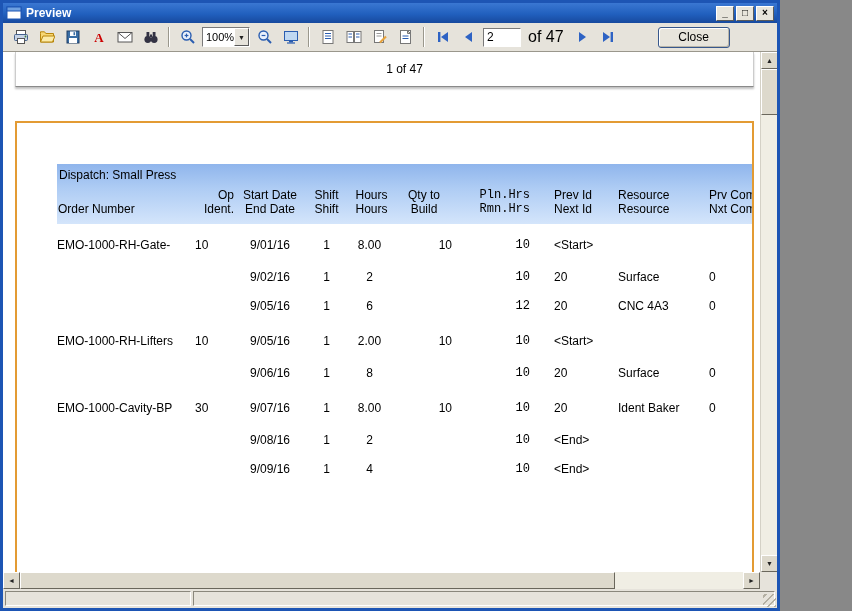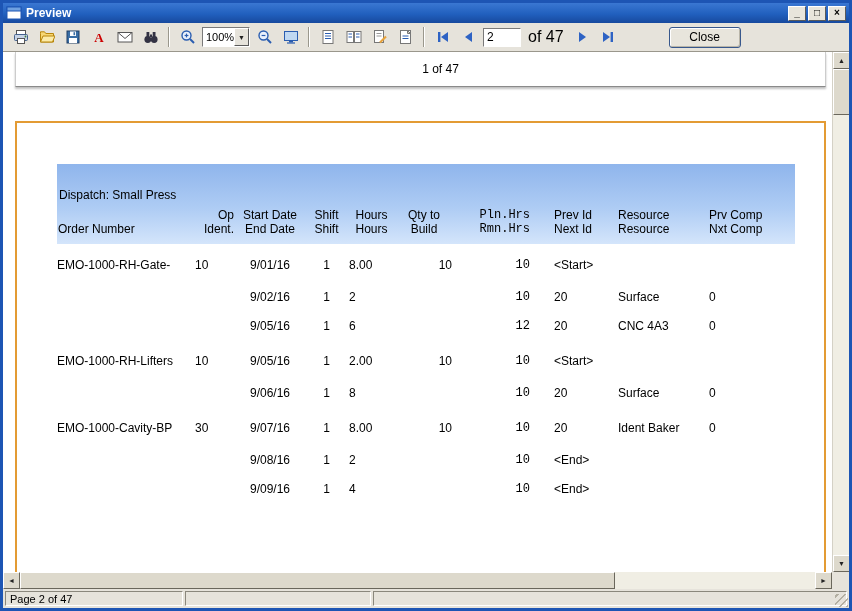--- a/index.html
+++ b/index.html
@@ -1,19 +1,19 @@
 <!DOCTYPE html>
 <html><head>
 <meta charset="utf-8">
 <style>
   * { box-sizing: border-box; margin: 0; padding: 0; }
   html,body { margin:0; background:#888; }
   body { font-family: "Liberation Sans", sans-serif; }
 
-  .window { width:852px; height:611px; border:3px solid #1D55B4; background:#a16207;
+  .window { width:780px; height:611px; border:3px solid #1D55B4; background:#a16207;
             display:flex; flex-direction:column; overflow:hidden; }
 
   
   .titlebar { height:20px; flex:0 0 20px; display:flex; align-items:center; padding:0 3px;
               background:linear-gradient(180deg,#3A77D2 0%,#2160BE 55%,#17499E 100%); color:#fff; }
   .title-icon { width:16px; height:14px; margin-right:4px; display:flex; align-items:center; }
   .title-text { font-size:12px; font-weight:bold; flex:1; }
   .win-buttons { display:flex; gap:2px; }
   .win-btn { width:18px; height:15px; font-size:10px; line-height:12px; font-weight:bold; color:#000;
              background:#E8E5DC; border:1px solid; border-color:#fff #5a5a5a #5a5a5a #fff; cursor:default;
@@ -27,51 +27,51 @@
   .tbtn svg { width:16px; height:16px; }
   .tsep { width:2px; height:20px; border-left:1px solid #9A978C; border-right:1px solid #fff; margin:0 3px; }
   .zoom-combo { width:48px; height:20px; background:#fff; border:1px solid; border-color:#7a7a7a #fff #fff #7a7a7a;
                 display:flex; align-items:center; font-size:11px; padding-left:3px; }
   .zoom-combo .val { flex:1; }
   .combo-arrow { width:15px; height:18px; background:#E6E3DB; border:1px solid; border-color:#fff #5a5a5a #5a5a5a #fff;
                  font-size:7px; display:flex; align-items:center; justify-content:center; color:#222; }
   .page-input { width:38px; height:19px; border:1px solid; border-color:#7a7a7a #fff #fff #7a7a7a;
                 font-size:12px; padding:0 3px; font-family:"Liberation Sans",sans-serif; }
   .of-label { font-size:16px; color:#000; margin:0 4px; }
-  .close-btn { margin-left:46px; width:72px; height:21px; font-size:12px; background:#E8E5DC;
+  .close-btn { margin-left:35px; width:72px; height:21px; font-size:12px; background:#E8E5DC;
                border:1px solid #38588c; border-radius:3px; box-shadow:inset 1px 1px 0 #fff, inset -1px -1px 0 #b9b5a8;
                font-family:"Liberation Sans",sans-serif; }
 
   
   .main { flex:1; display:flex; min-height:0; }
   .viewport { flex:1; background:#fff; overflow:hidden; display:flex; flex-direction:column; }
   .page1 { margin:0 6px 0 12px; height:35px; flex:0 0 35px; background:#fff;
            border-left:1px solid #ccc; border-right:1px solid #ccc; border-bottom:1px solid #8a8a8a;
            box-shadow:0 2px 2px rgba(0,0,0,.25); display:flex; align-items:center; justify-content:center; }
   .page1-footer { font-size:12px; color:#000;margin-left:40px; }
   .page-gap { height:34px; flex:0 0 34px; }
   .page2 { margin:0 6px 0 12px; flex:1; background:#fff; border:2px solid #E39B34; border-bottom:none; overflow:hidden; }
 
   
   .report { margin:41px 0 0 40px; border-collapse:collapse; table-layout:fixed; width:738px;
             font-size:12px; color:#000; }
   .report td, .report th { white-space:nowrap; overflow:hidden; font-weight:normal; }
   tr.band-title { background:linear-gradient(180deg,#8FB5EC,#AECCF4); }
   tr.band-head  { background:linear-gradient(180deg,#AECCF4,#D4E5FB); }
-  .report-title-cell { padding:24px 0 6px 2px; font-size:12px; }
+  .report-title-cell { padding:4px 0 6px 2px; font-size:12px; }
   .band-head th { vertical-align:bottom; padding-bottom:8px; }
   .band-head .hl { line-height:14px; font-size:12px; }
   tbody td { height:29px; vertical-align:middle; }
   tbody tr.group-start td { padding-top:3px; height:38px; }
   .c0{text-align:left;}
   th.c0{text-align:left; padding-left:1px;}
   td.c1{text-align:left; padding-left:6px;}  th.c1{text-align:right; padding-right:2px;}
   .c2{text-align:center;margin-top:40px;}
   .c3{text-align:center;}
-  td.c4{text-align:left; padding-right:4px;} th.c4{text-align:center;}
+  td.c4{text-align:center; padding-right:4px;} th.c4{text-align:center;}
   td.c5{text-align:right; padding-right:2px;} th.c5{text-align:center;}
   .c6{text-align:right; padding-right:4px;font-family:Liberation Mono, monospace;}
   .c7{text-align:left; padding-left:20px;}
   .c8{text-align:left; padding-left:14px;}
   .c9{text-align:left; padding-left:10px;}
 
   
   .vscroll { flex:0 0 17px; width:17px; background:#F0EEE4; position:relative; border-left:1px solid #d4d1c6; }
   .sb-btn { position:absolute; width:17px; height:17px; background:#DDD9CC; border:1px solid;
             border-color:#fff #6a675c #6a675c #fff; font-size:7px; color:#222; display:flex;
@@ -438,19 +438,18 @@
         </div>
       <div class="h-thumb"></div>
       <div class="sb-btn sb-right">
           <span>►</span>
         </div>
     </div>
     <div class="sb-corner"></div>
   </div>
 
   <div class="statusbar">
-    <div class="pane pane-1">Page 2 of 47</div>
     <div class="pane pane-2"></div>
     <div class="pane pane-3"></div>
     <div class="grip"></div>
   </div>
 
 </div>
 
 </body></html>

